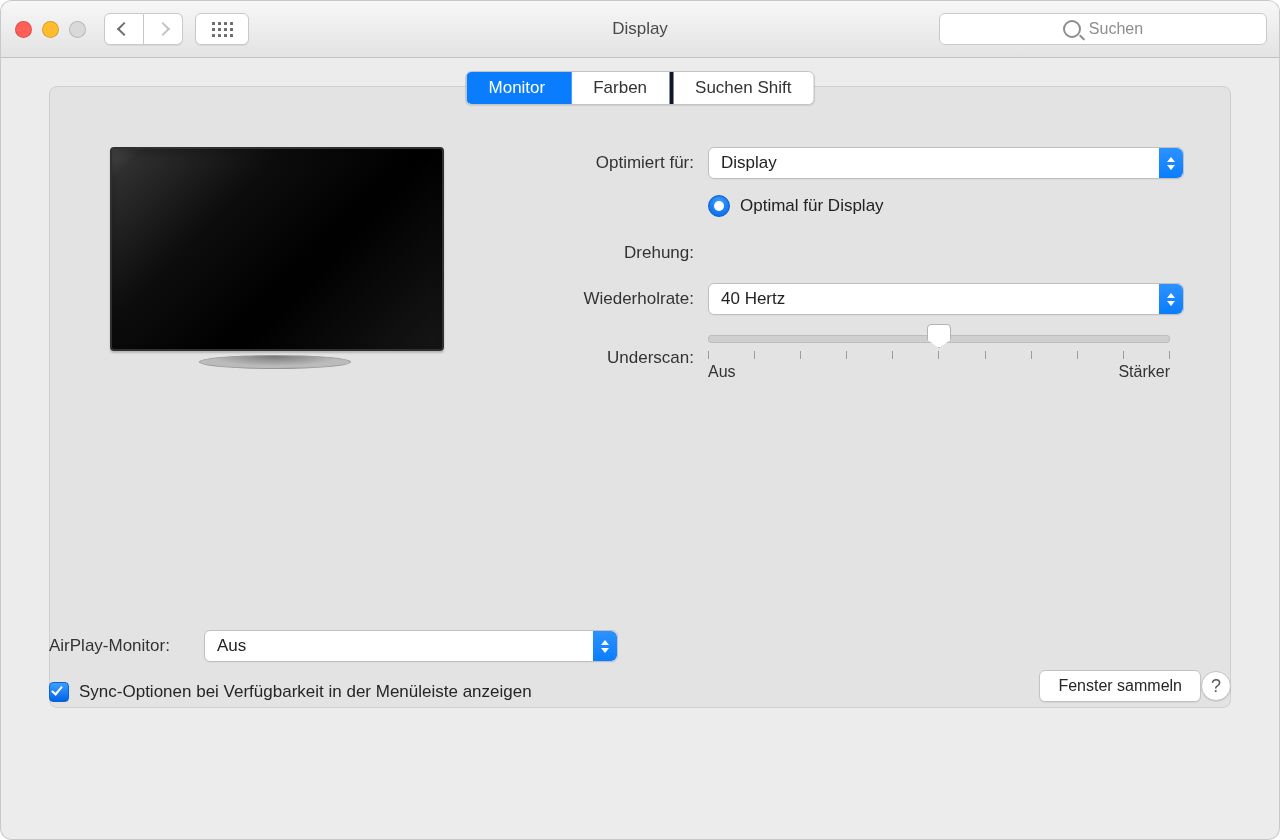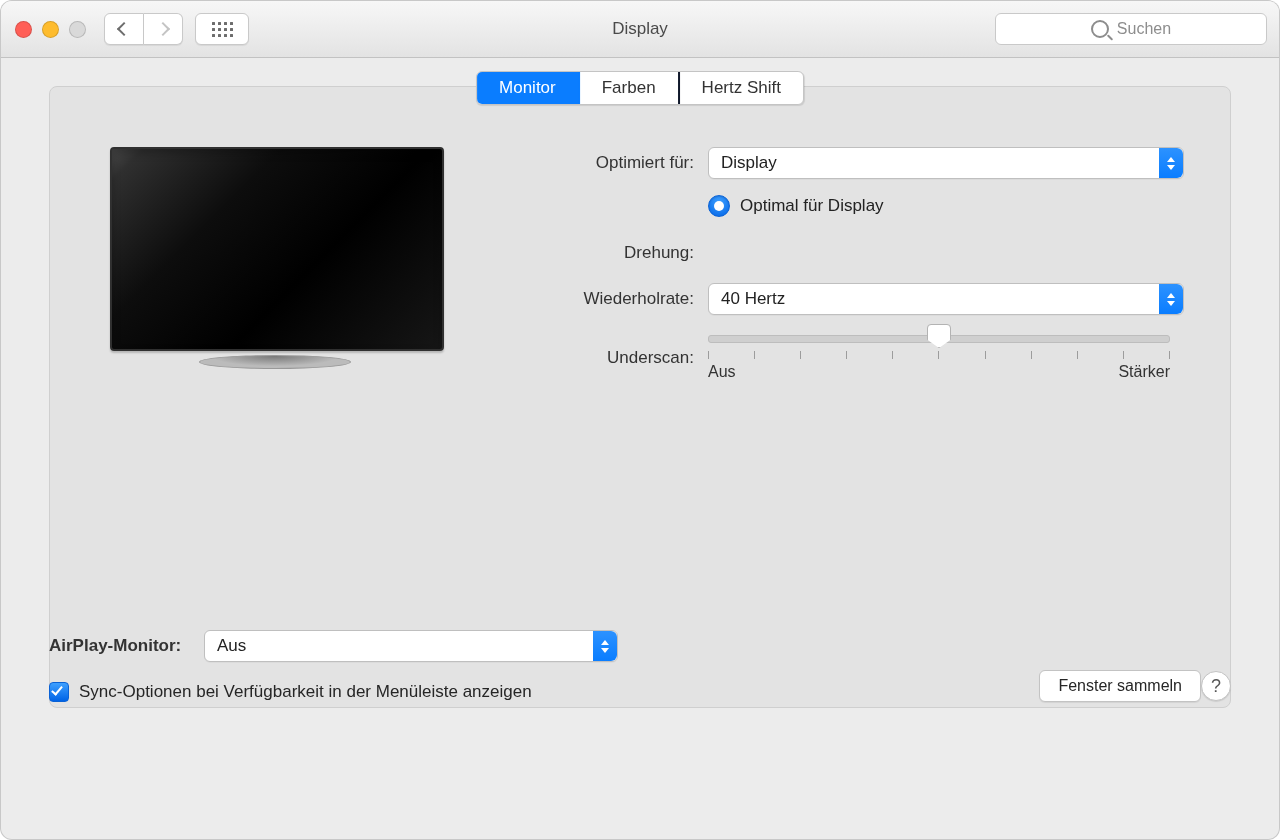--- a/index.html
+++ b/index.html
@@ -30,30 +30,30 @@
   .segment .tb-btn:first-child{border-radius:6px 0 0 6px;}
   .segment .tb-btn:last-child{border-radius:0 6px 6px 0;border-left:none;}
   .grid-btn{width:52px;}
   .chev{display:inline-block;border:solid #6d6d6d;border-width:0 2px 2px 0;padding:4px;}
   .chev.left{transform:rotate(135deg);}
   .chev.right{transform:rotate(-45deg);}
   .chev.dis{border-color:#c4c4c4;}
   .apps-icon{display:grid;grid-template-columns:repeat(4,3px);grid-template-rows:repeat(3,3px);gap:3px;}
   .apps-icon span{width:3px;height:3px;background:#6d6d6d;border-radius:.5px;}
   .title{position:absolute;left:0;right:0;text-align:center;font-size:17px;color:#4a4a4a;pointer-events:none;}
-  .search-wrap{margin-left:auto;width:270px;}
+  .search-wrap{margin-left:auto;width:326px;}
   .search{width:100%;height:30px;background:var(--white);border:1px solid #c9c9c9;border-radius:6px;display:flex;align-items:center;justify-content:center;gap:8px;color:#8d8d8d;font-size:16px;}
   .mag{width:14px;height:14px;border:2px solid #8d8d8d;border-radius:50%;position:relative;}
   .mag::after{content:"";position:absolute;width:2px;height:7px;background:#8d8d8d;transform:rotate(-45deg);right:-4px;bottom:-5px;border-radius:1px;}
 
   
   .content{padding:28px 48px 16px;position:relative;}
   .panel{background:var(--panel-bg);border:1px solid var(--soft-border);border-radius:8px;padding:0;height:620px;position:relative;}
   .tabs{display:flex;position:absolute;top:-16px;left:50%;transform:translateX(-50%);background:var(--white);border:1px solid #c4c4c4;border-radius:6px;overflow:hidden;box-shadow:0 1px 1px rgba(0,0,0,.1);}
-  .tab{padding:6px 22px;font-size:17px;color:#333;border-right:2px solid #0f172a;}
+  .tab{padding:6px 22px;font-size:17px;color:#333;border-right:4px solid #0f172a;}
   .tab:last-child{border-right:none;}
   .tab.active{background:var(--blue);color:#fff;border-right-color:var(--blue);}
 
   .panel-body{display:flex;padding:60px 60px 30px;gap:84px;}
 
   
   .monitor-illus{width:330px;flex:0 0 330px;}
   .tv{width:330px;height:200px;background:linear-gradient(135deg,#4a4a4a 0%, #2f2f2f 6%, #0d0d0d 32%, #000 60%, #161616 100%);border:2px solid #303030;border-radius:4px;position:relative;box-shadow:0 4px 8px rgba(0,0,0,.25) inset,0 2px 2px rgba(0,0,0,.2);}
   .stand{width:150px;height:12px;margin:4px auto 0;background:radial-gradient(ellipse at 50% 0%,#777,#bbb 60%);border-radius:50%;border:1px solid #999;}
 
@@ -78,21 +78,21 @@
   .slider-wrap{flex:1;}
   .slider-track{height:6px;background:#cfcfcf;border-radius:3px;position:relative;border:1px solid #bdbdbd;}
   .slider-knob{position:absolute;top:-12px;left:50%;transform:translateX(-50%);width:22px;height:22px;background:#fff;border:1px solid #b3b3b3;box-shadow:0 1px 2px rgba(0,0,0,.2);clip-path:polygon(50% 100%,0 65%,0 8%,8% 0,92% 0,100% 8%,100% 65%);border-radius:4px;}
   .ticks{display:flex;justify-content:space-between;margin-top:8px;}
   .tick{width:1px;height:8px;background:#9c9c9c;}
   .slider-labels{display:flex;justify-content:space-between;margin-top:4px;font-size:16px;color:#333;}
 
   
   .bottom{position:absolute;left:48px;right:48px;bottom:22px;font-size:17px;}
   .bottom .row{margin-bottom:16px;}
-  .bottom .lbl2{width:155px;color:#333;font-weight:bold;}
+  .bottom .lbl2{width:155px;color:#333;}
   .bottom .popup{width:400px;}
   .check-row{display:flex;align-items:center;gap:10px;margin-top:6px;}
   .checkbox{width:18px;height:18px;border-radius:4px;background:linear-gradient(#3ea0ff,#0063e6);border:1px solid #0a62d6;position:relative;}
   .checkbox::after{content:"";position:absolute;left:4px;top:1px;width:4px;height:9px;border:solid #fff;border-width:0 2.5px 2.5px 0;transform:rotate(40deg);}
   .footer-right{position:absolute;right:0;bottom:0;display:flex;align-items:center;}
   .push-btn{background:#fff;border:1px solid #c3c3c3;border-radius:6px;padding:6px 18px;font-size:16px;box-shadow:0 1px 1px rgba(0,0,0,.07);}
   .help{width:28px;height:28px;border-radius:50%;background:#fff;border:1px solid #c3c3c3;color:#555;display:flex;align-items:center;justify-content:center;font-size:18px;box-shadow:0 1px 1px rgba(0,0,0,.1);}
 </style>
 </head>
 <body>
@@ -136,21 +136,21 @@
         <span>Suchen</span>
       </div>
     </div>
   </div>
 
   <div class="content">
     <div class="panel">
       <div class="tabs">
         <div class="tab active">Monitor</div>
         <div class="tab">Farben</div>
-        <div class="tab">Hertz Shift</div>
+        <div class="tab">Suchen Shift</div>
       </div>
 
       <div class="panel-body">
         <div class="monitor-illus">
           <div class="tv"></div>
           <div class="stand"></div>
         </div>
 
         <div class="form">
           <div class="row">

